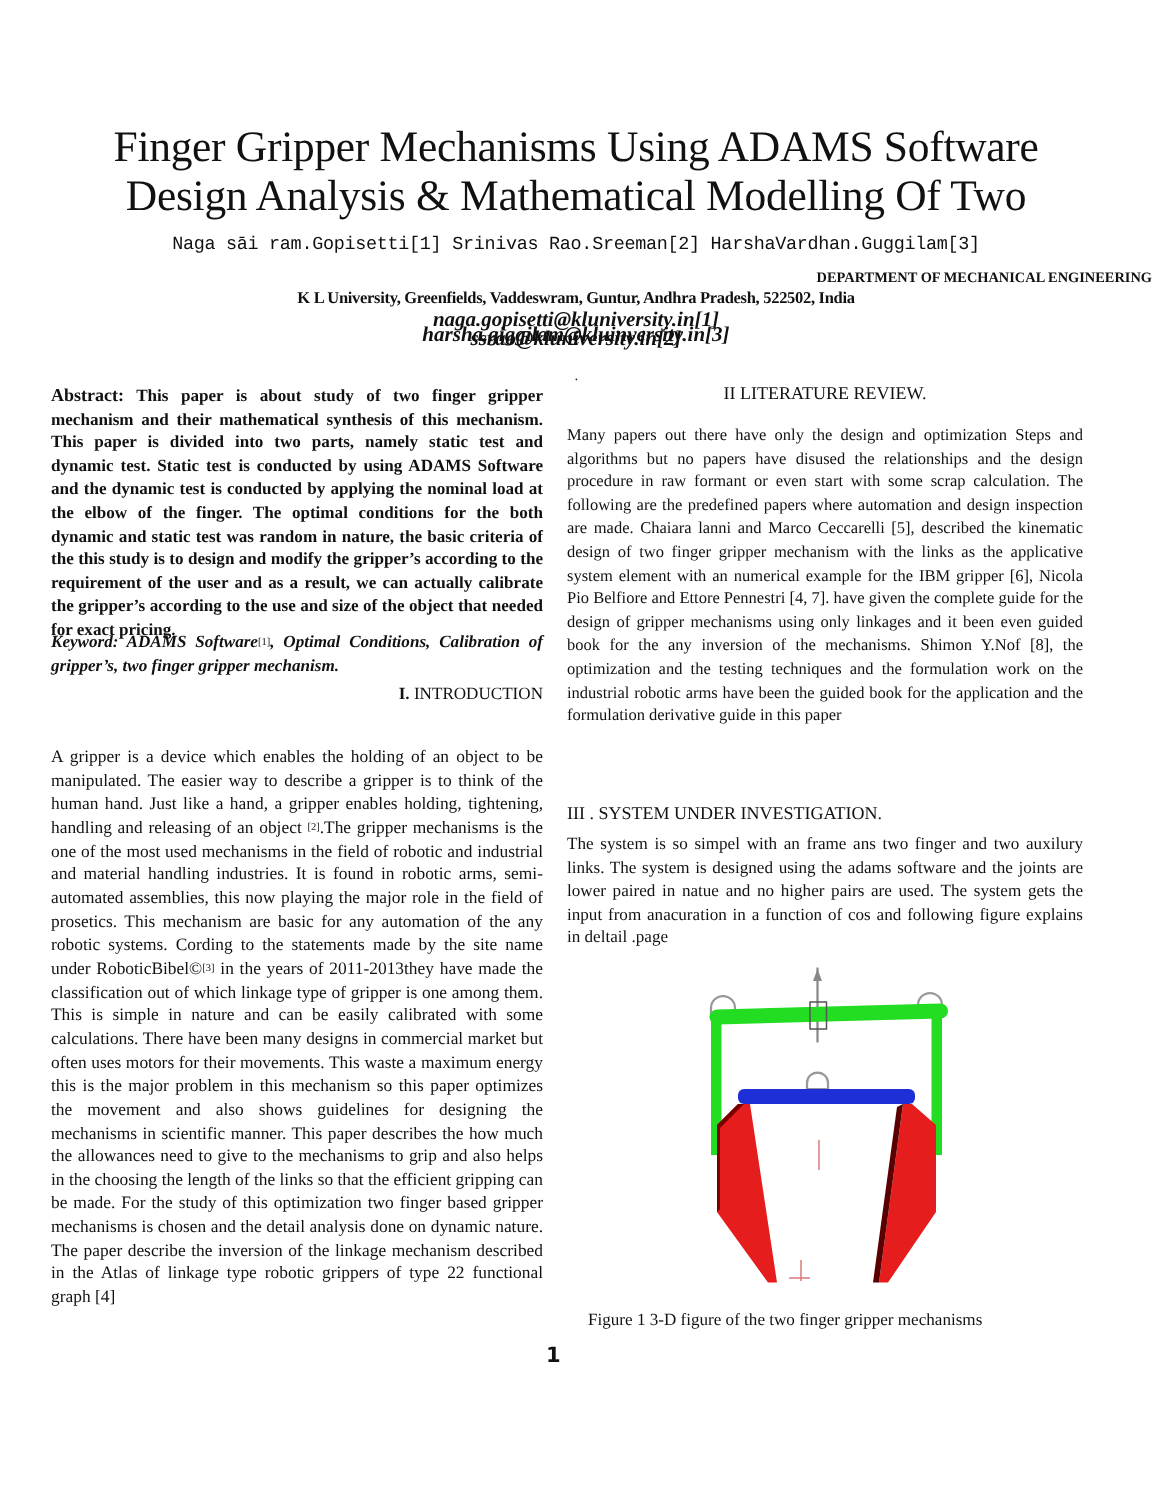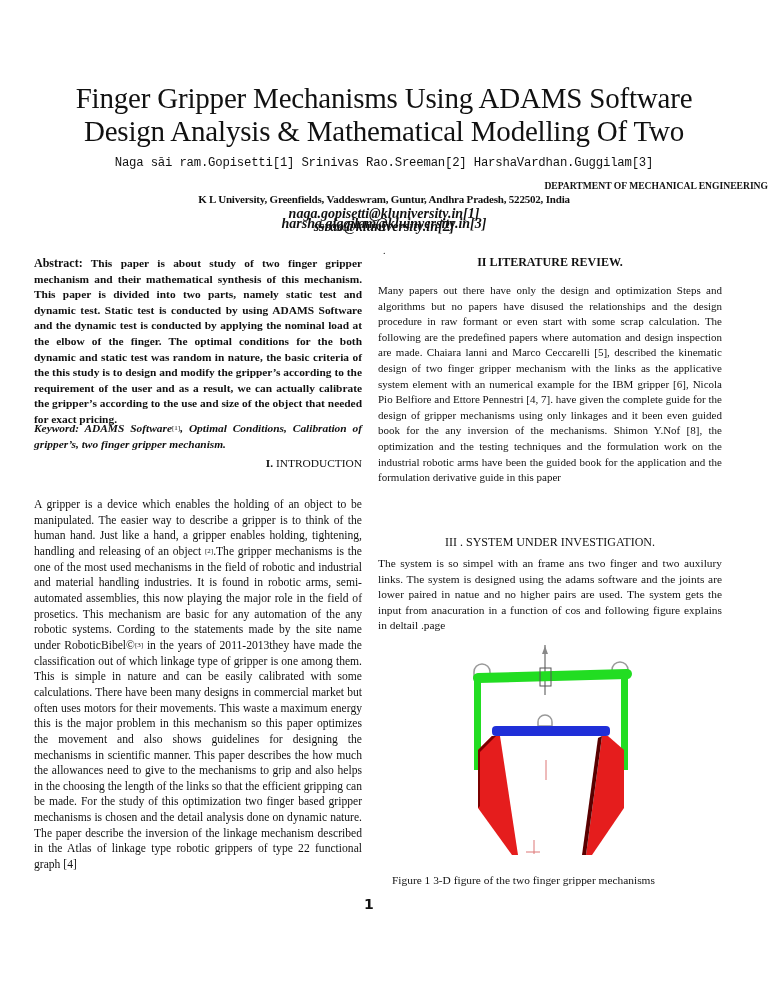--- a/index.html
+++ b/index.html
@@ -13,23 +13,23 @@
   .col { position:absolute; font-size:11.4px; line-height:15.6px; text-align:justify; }
   .col-left { left:34px; width:328px; }
   .col-right { left:378px; width:344px; }
   .abstract { top:256px; font-weight:bold; }
   .abstract .lbl { font-size:12px; }
   .keyword { top:421px; font-weight:bold; font-style:italic; }
   .keyword sup, .intro sup { font-size:7px; font-weight:normal; font-style:normal; vertical-align:top; }
   .h-intro { position:absolute; left:34px; width:328px; top:457px; text-align:right; font-size:11.4px; }
   .h-intro b { font-weight:bold; }
   .intro { top:457px; font-size:11.6px; line-height:15.65px;margin-top:40px; }
-  .h-lit { position:absolute; left:378px; width:344px; top:255px; text-align:center; font-size:12px;font-weight:bold; }
+  .h-lit { position:absolute; left:378px; width:344px; top:255px; text-align:center; font-size:12px; }
   .lit { top:283px; font-size:11px; line-height:15.6px; }
-  .h-sys { position:absolute; left:378px; width:344px; top:535px; text-align:center; font-size:12px; }
+  .h-sys { position:absolute; left:378px; width:344px; top:535px; text-align:left; font-size:12px; }
   .sys { top:556px; font-size:11.4px; line-height:15.6px; }
   .figure { position:absolute; left:462px; top:640px; width:180px; height:230px; }
   .caption { position:absolute; left:390px; width:330px; top:874px; font-size:11.4px; text-align:left; padding-left:2px; }
   .pagenum { position:absolute; left:364px; top:896px; font-family:"DejaVu Sans", sans-serif; font-size:14px; font-weight:bold; }
 </style>
 </head>
 <body>
 
 <div class="title">
   <div>Finger Gripper Mechanisms Using ADAMS Software</div>

